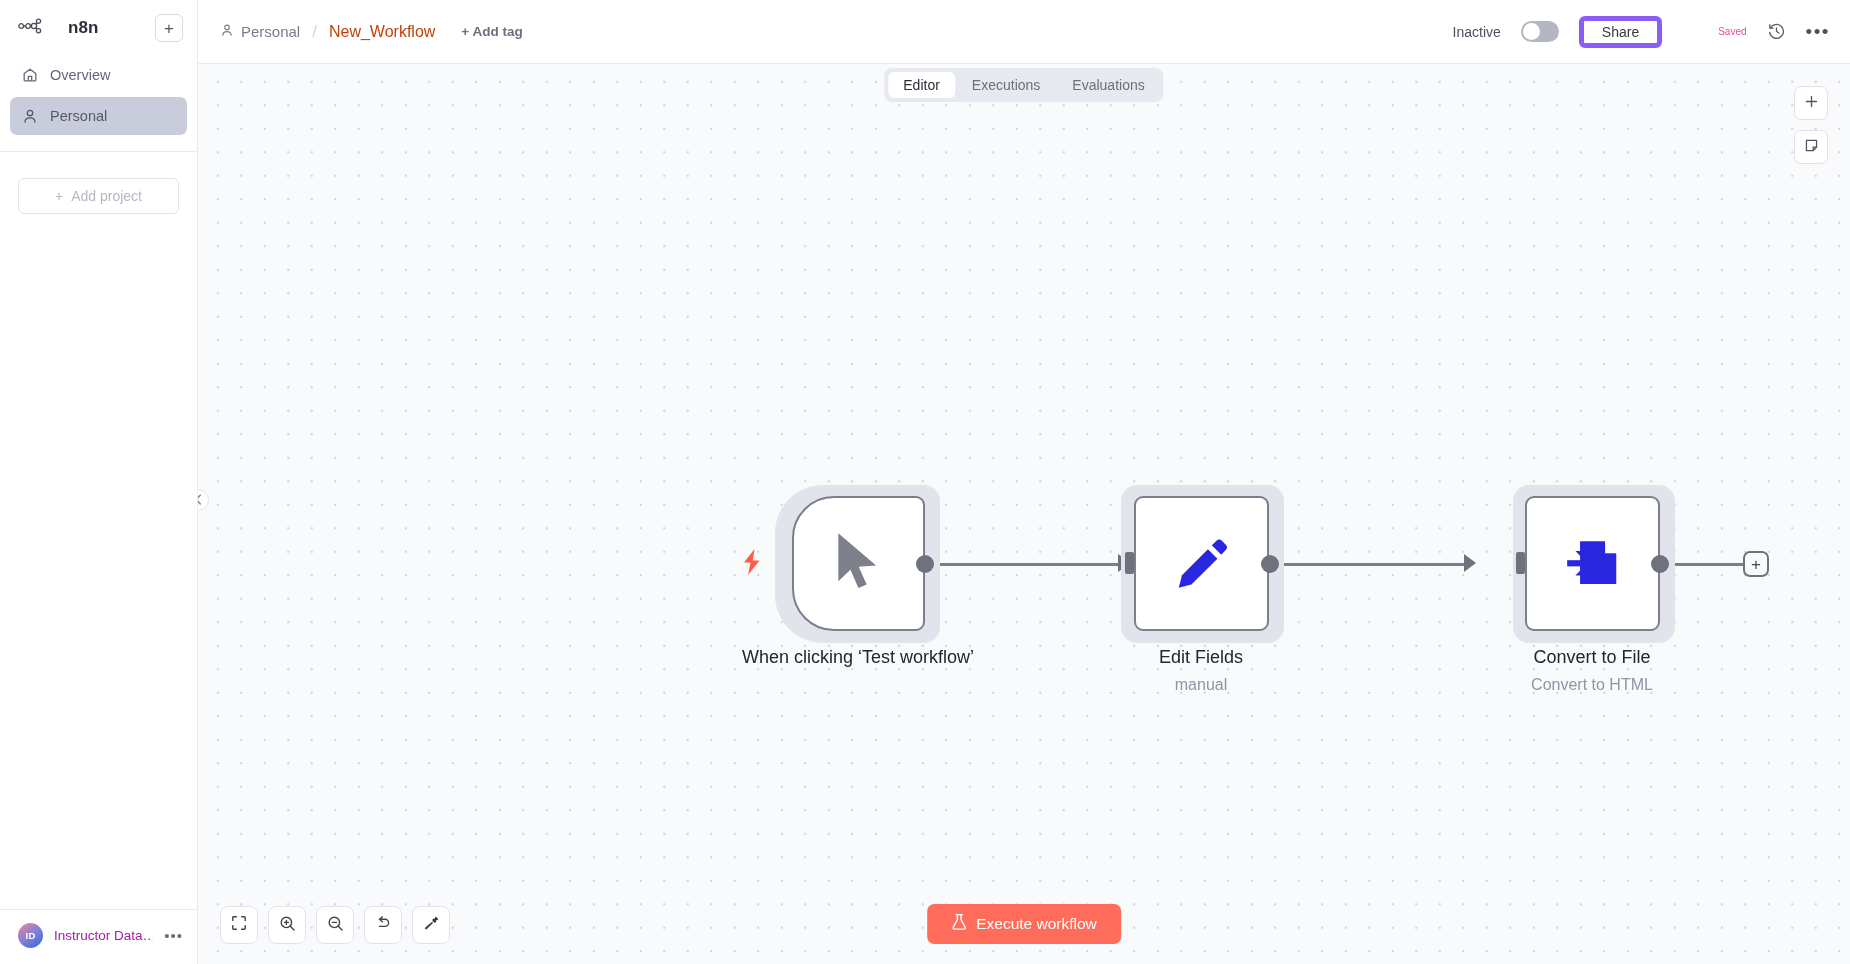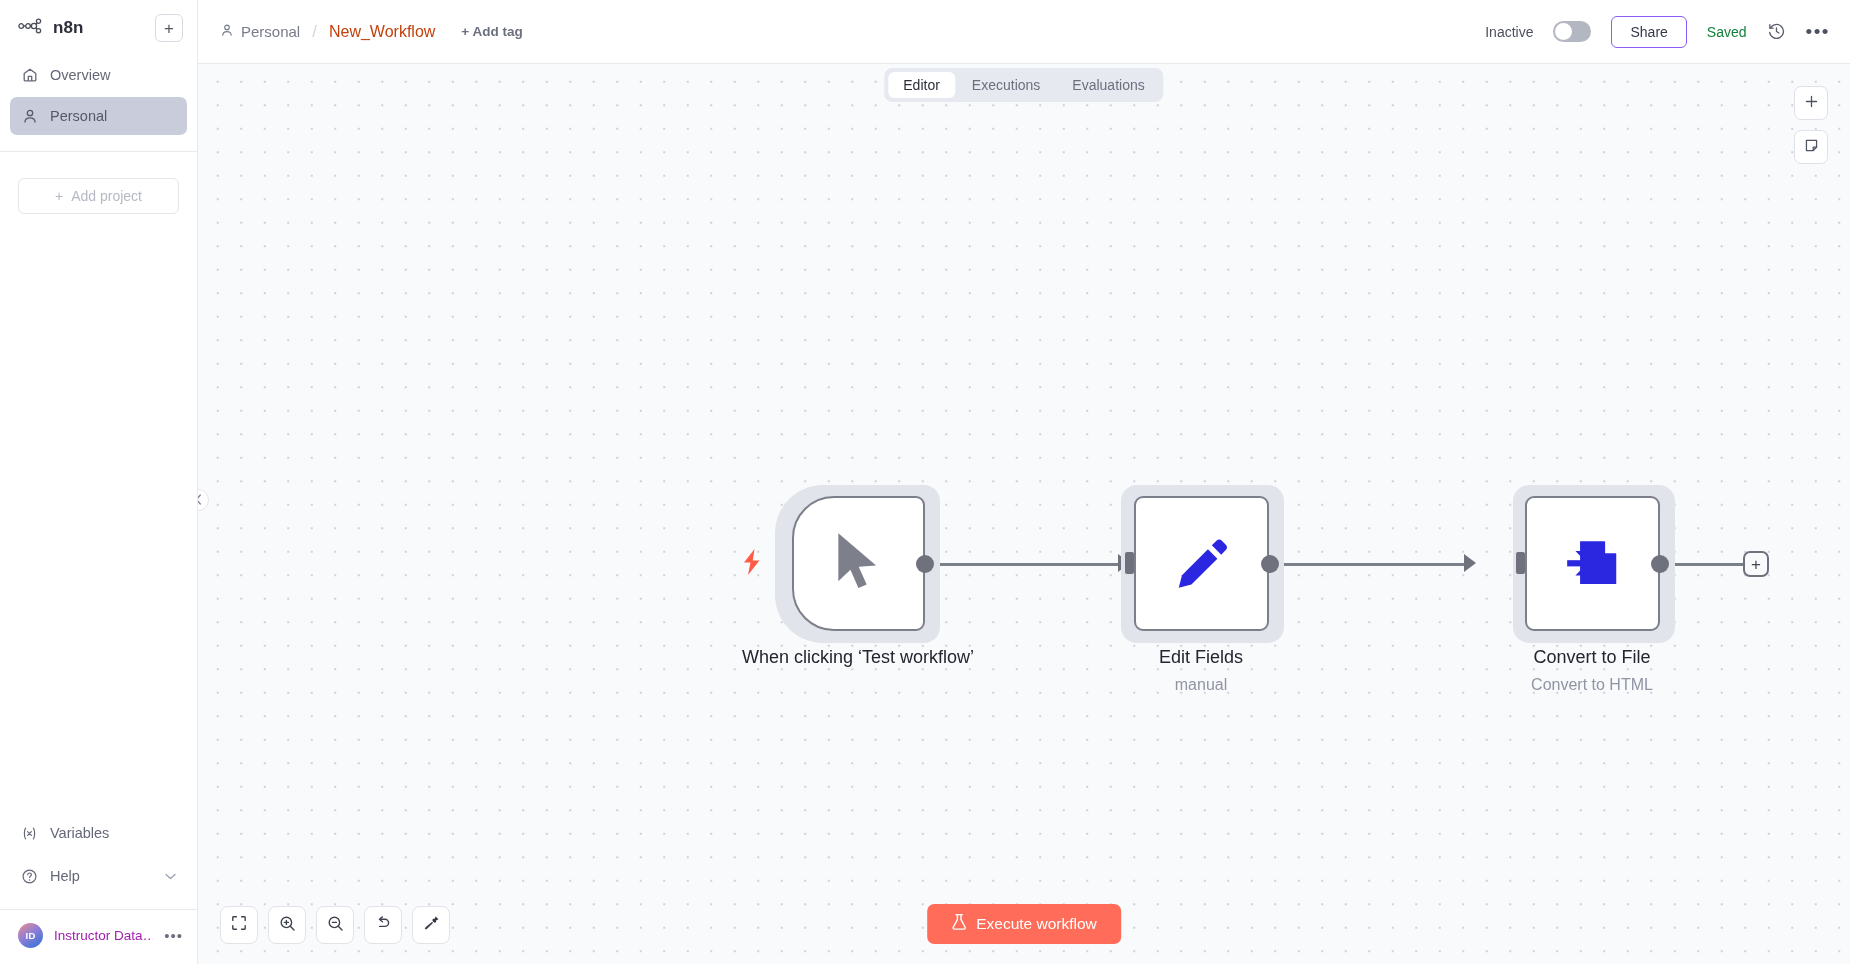--- a/index.html
+++ b/index.html
@@ -18,21 +18,21 @@
     background: #ffffff;
     border-right: 1px solid #e9eaee;
     display: flex; flex-direction: column;
     flex: 0 0 198px;
     position: relative; z-index: 5;
   }
   .sb-top {
     display: flex; align-items: center; justify-content: space-between;
     padding: 14px 14px 10px 18px;
   }
-  .brand { display: flex; align-items: center; gap: 5px; }
+  .brand { display: flex; align-items: center; gap: 20px; }
   .brand-name { font-size: 17px; font-weight: 700; color: #2d2e3a; letter-spacing: .1px; }
   .plus-box {
     width: 28px; height: 28px; border: 1px solid #d9dbe2; border-radius: 6px;
     display: flex; align-items: center; justify-content: center;
     color: #5b5f६6; color:#555862; font-size: 17px; line-height: 1; cursor: pointer;
     background: #fff;
   }
 
   .nav-list { padding: 4px 10px 0 10px; }
   .nav-item {
@@ -98,25 +98,25 @@
   .inactive-label { font-size: 14px; color: #4d515f; }
   .toggle {
     width: 38px; height: 21px; border-radius: 11px; background: #b3b7c2;
     position: relative; cursor: pointer; flex: 0 0 38px;
   }
   .toggle .knob {
     width: 17px; height: 17px; border-radius: 50%; background: #fff;
     position: absolute; top: 2px; left: 2px;
   }
   .share-btn {
-    border: 1px solid #8b5cf6; border-radius: 6px; background: #fff;
+    border: 5px solid #8b5cf6; border-radius: 6px; background: #fff;
     height: 32px; padding: 0 18px; font-size: 14px; color: #35384a;
     font-family: inherit; cursor: pointer; display:flex; align-items:center;
   }
-  .saved-label { font-size: 14px; color: #15803d; }
+  .saved-label { font-size: 10px; color: #ec4899; margin-left: 36px; }
   .icon-btn { color: #5a5e6c; cursor: pointer; display:flex; align-items:center; justify-content:center; }
   .dots-btn { font-size: 19px; color: #4d5160; letter-spacing: 1.5px; cursor: pointer; line-height: 10px; }
 
   
   .canvas-wrap { flex: 1 1 auto; position: relative; overflow: hidden;
     background-color: #f9fafc;
     background-image: radial-gradient(circle, #cdd0da 1px, transparent 1.1px);
     background-size: 23.5px 23.5px;
     background-position: 8px 6px;
   }
@@ -277,46 +277,20 @@
     <div class="sb-divider"></div>
 
 
     <div class="add-project">
       <span>+</span>
       <span>Add project</span>
     </div>
 
     <div class="sb-spacer"></div>
 
-    <div class="sb-bottom">
-      <div class="nav-item">
-        <span class="nav-ico">
-          <svg width="17" height="17" viewBox="0 0 17 17" fill="none" stroke="#646877" stroke-width="1.2">
-            <path d="M4.6 3.2C3 5 3 12 4.6 13.8M12.4 3.2C14 5 14 12 12.4 13.8" stroke-linecap="round"></path>
-            <path d="M6.6 6.6l3.8 3.8M10.4 6.6l-3.8 3.8" stroke-linecap="round"></path>
-          </svg>
-        </span>
-        <span>Variables</span>
-      </div>
-      <div class="nav-item">
-        <span class="nav-ico">
-          <svg width="17" height="17" viewBox="0 0 17 17" fill="none" stroke="#646877" stroke-width="1.2">
-            <circle cx="8.5" cy="8.5" r="6.4"></circle>
-            <path d="M6.7 6.6c.2-1 1-1.6 1.9-1.6 1 0 1.8.7 1.8 1.7 0 1.4-1.8 1.3-1.8 2.8" stroke-linecap="round"></path>
-            <circle cx="8.5" cy="12" r=".75" fill="#646877" stroke="none"></circle>
-          </svg>
-        </span>
-        <span>Help</span>
-        <span class="chev-down">
-          <svg width="11" height="7" viewBox="0 0 11 7" fill="none" stroke="#9aa0ae" stroke-width="1.3" stroke-linecap="round" stroke-linejoin="round">
-              <path d="M1 1.5 5.5 5.6 10 1.5"></path>
-            </svg>
-        </span>
-      </div>
-    </div>
 
     <div class="user-divider"></div>
 
     <div class="user-row">
       <div class="avatar">ID</div>
       <div class="user-name">Instructor Data…</div>
       <div class="user-dots">•••</div>
     </div>
   </aside>
 

